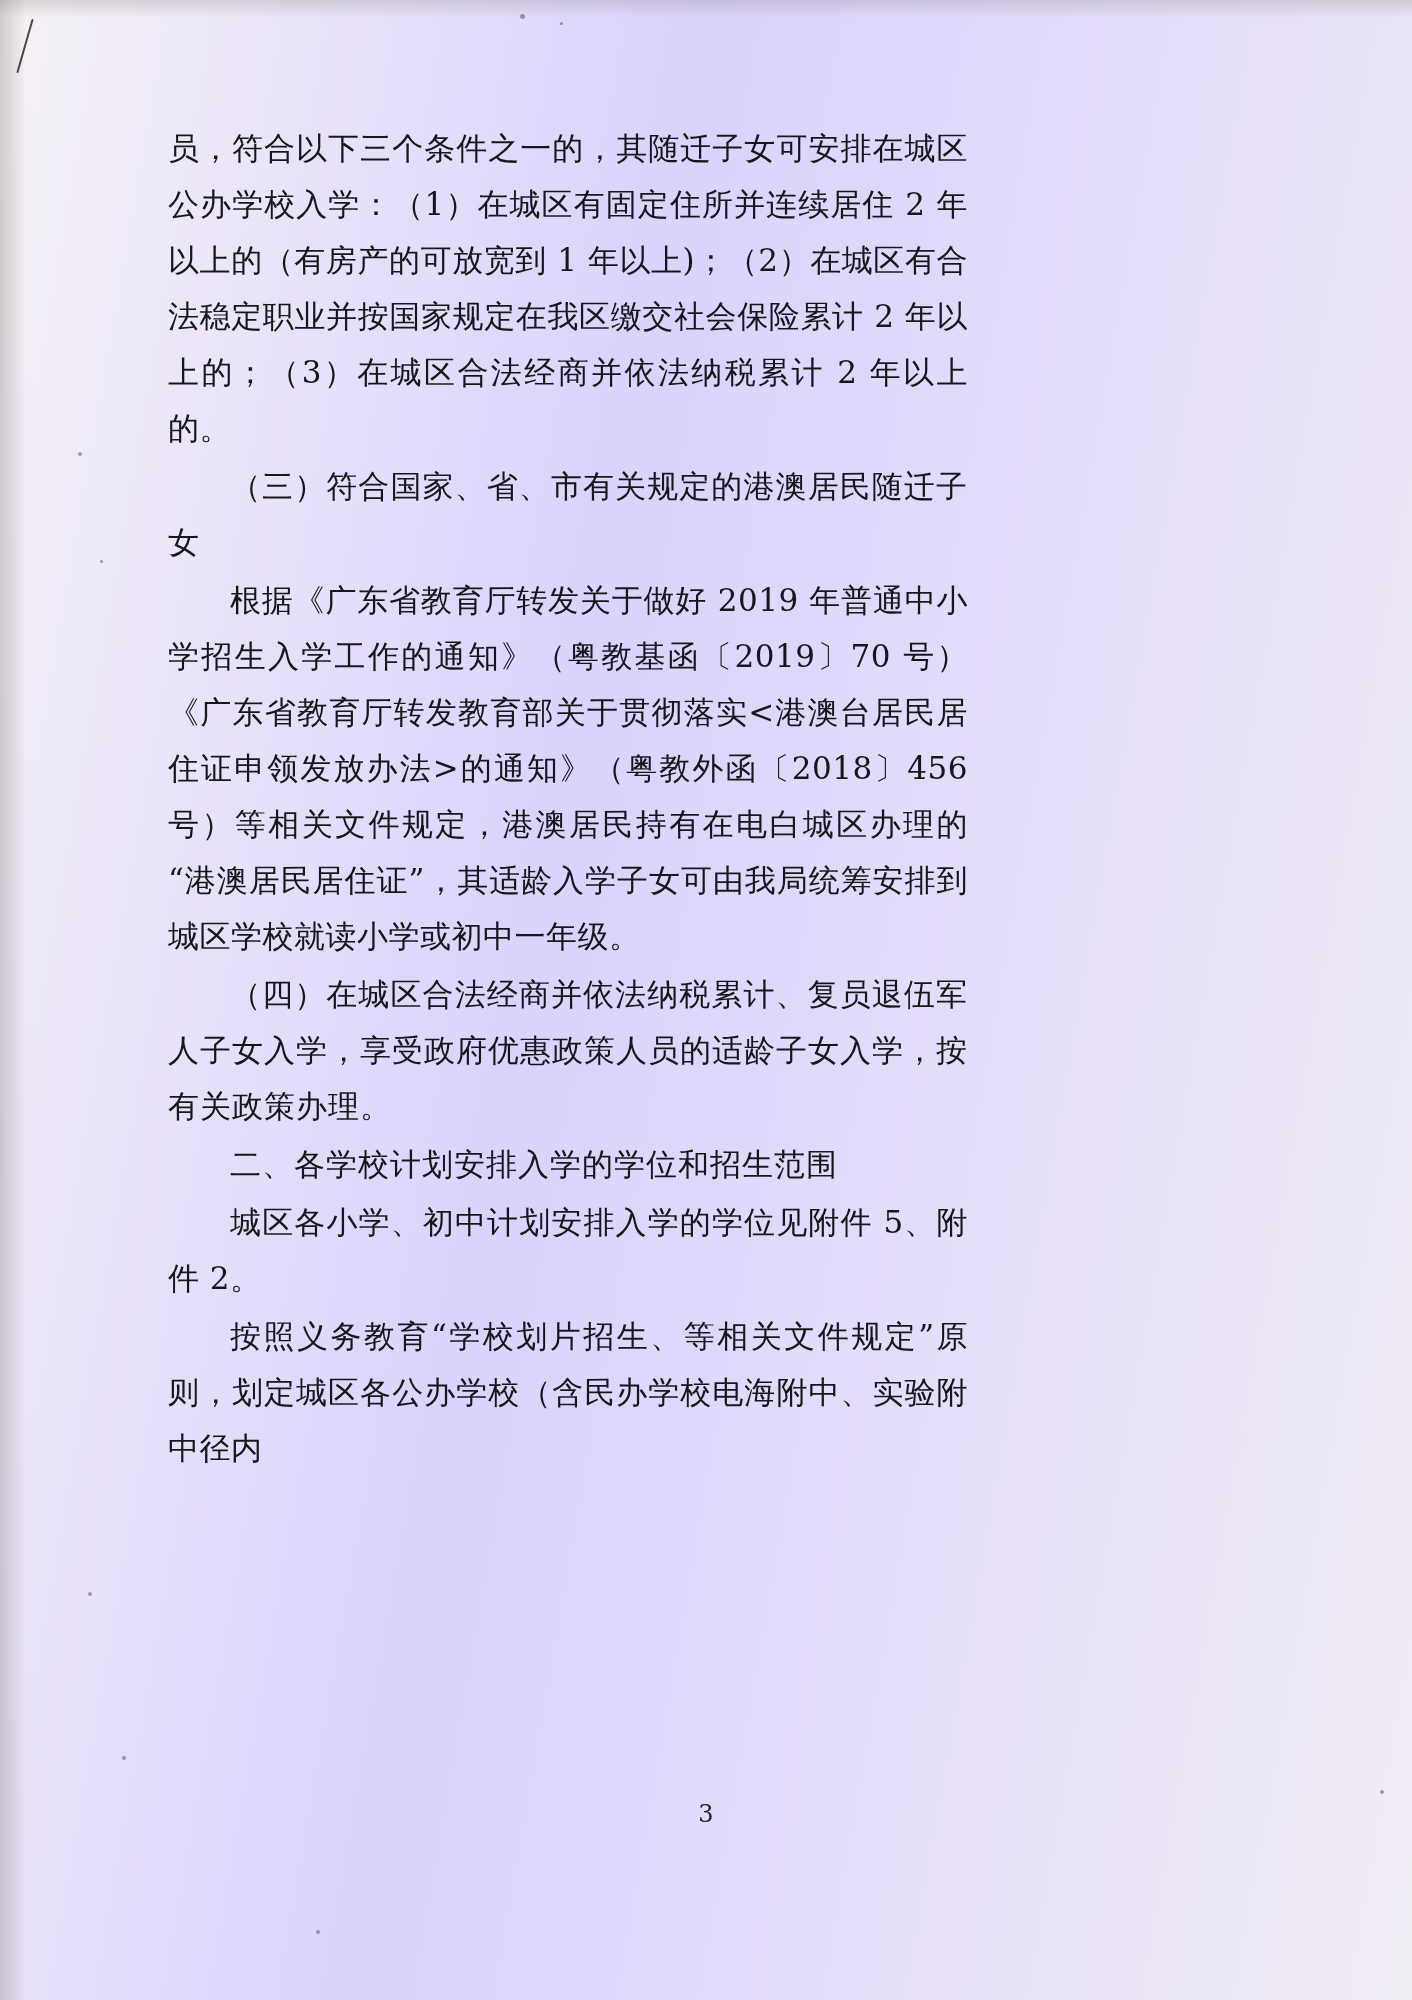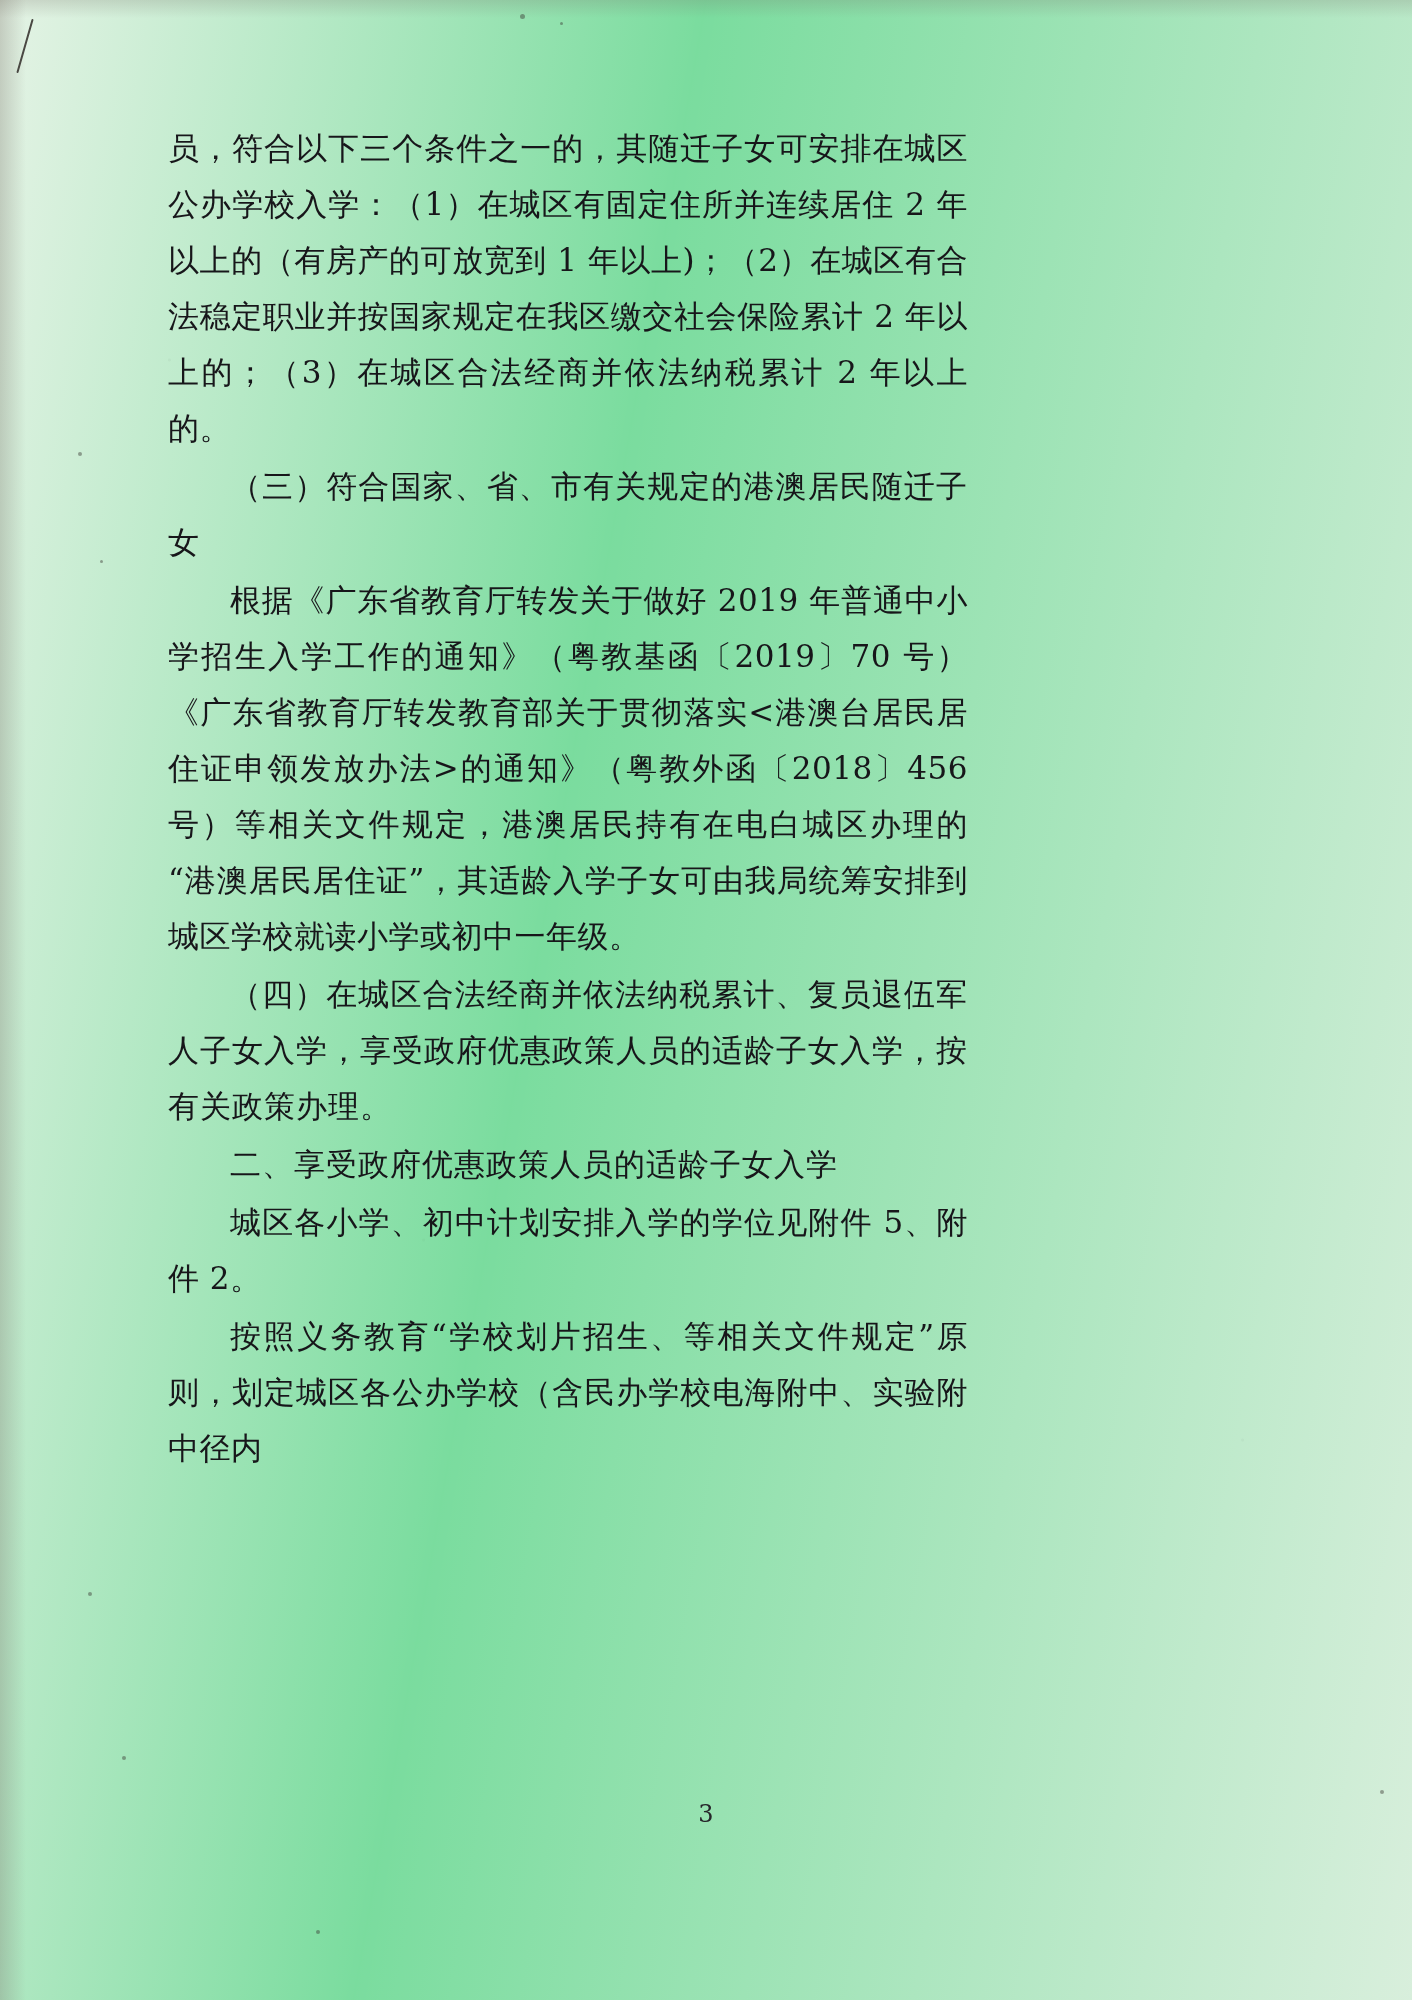--- a/index.html
+++ b/index.html
@@ -7,21 +7,21 @@
     padding: 0;
     background: #ffffff;
   }
   body {
     font-family: "DejaVu Serif", "Liberation Serif", serif;
   }
   .page {
     position: relative;
     width: 1412px;
     height: 2000px;
-    background: #22c55e;
+    background: #c4b5fd;
     overflow: hidden;
   }
   
   .paper-texture {
     position: absolute;
     inset: 0;
     background:
       radial-gradient(circle at 12% 18%, rgba(0,0,0,0.035) 0 1px, transparent 2px),
       radial-gradient(circle at 88% 72%, rgba(0,0,0,0.03) 0 1px, transparent 2px),
       radial-gradient(circle at 30% 62%, rgba(0,0,0,0.025) 0 1px, transparent 2px),
@@ -120,20 +120,20 @@
   <div class="ink-fleck" style="top:1592px;left:88px;width:4px;height:4px;"></div>
   <div class="ink-fleck" style="top:1756px;left:122px;width:4px;height:4px;"></div>
   <div class="ink-fleck" style="top:1790px;left:1380px;width:4px;height:4px;"></div>
   <div class="ink-fleck" style="top:1930px;left:316px;width:4px;height:4px;"></div>
 
   <div class="content">
     <p class="para">员，符合以下三个条件之一的，其随迁子女可安排在城区公办学校入学：（1）在城区有固定住所并连续居住 2 年以上的（有房产的可放宽到 1 年以上)；（2）在城区有合法稳定职业并按国家规定在我区缴交社会保险累计 2 年以上的；（3）在城区合法经商并依法纳税累计 2 年以上的。</p>
     <p class="para indent bold">（三）符合国家、省、市有关规定的港澳居民随迁子女</p>
     <p class="para indent">根据《广东省教育厅转发关于做好 2019 年普通中小学招生入学工作的通知》（粤教基函〔2019〕70 号）《广东省教育厅转发教育部关于贯彻落实&lt;港澳台居民居住证申领发放办法&gt;的通知》（粤教外函〔2018〕456 号）等相关文件规定，港澳居民持有在电白城区办理的“港澳居民居住证”，其适龄入学子女可由我局统筹安排到城区学校就读小学或初中一年级。</p>
     <p class="para indent bold">（四）在城区合法经商并依法纳税累计、复员退伍军人子女入学，享受政府优惠政策人员的适龄子女入学，按有关政策办理。</p>
-    <p class="para indent bold">二、享受政府优惠政策人员的适龄子女入学</p>
+    <p class="para indent bold">二、各学校计划安排入学的学位和招生范围</p>
     <p class="para indent">城区各小学、初中计划安排入学的学位见附件 5、附件 2。</p>
     <p class="para indent">按照义务教育“学校划片招生、等相关文件规定”原则，划定城区各公办学校（含民办学校电海附中、实验附中径内</p>
   </div>
 
   <div class="page-number">3</div>
 
 </div>
 
 </body></html>

